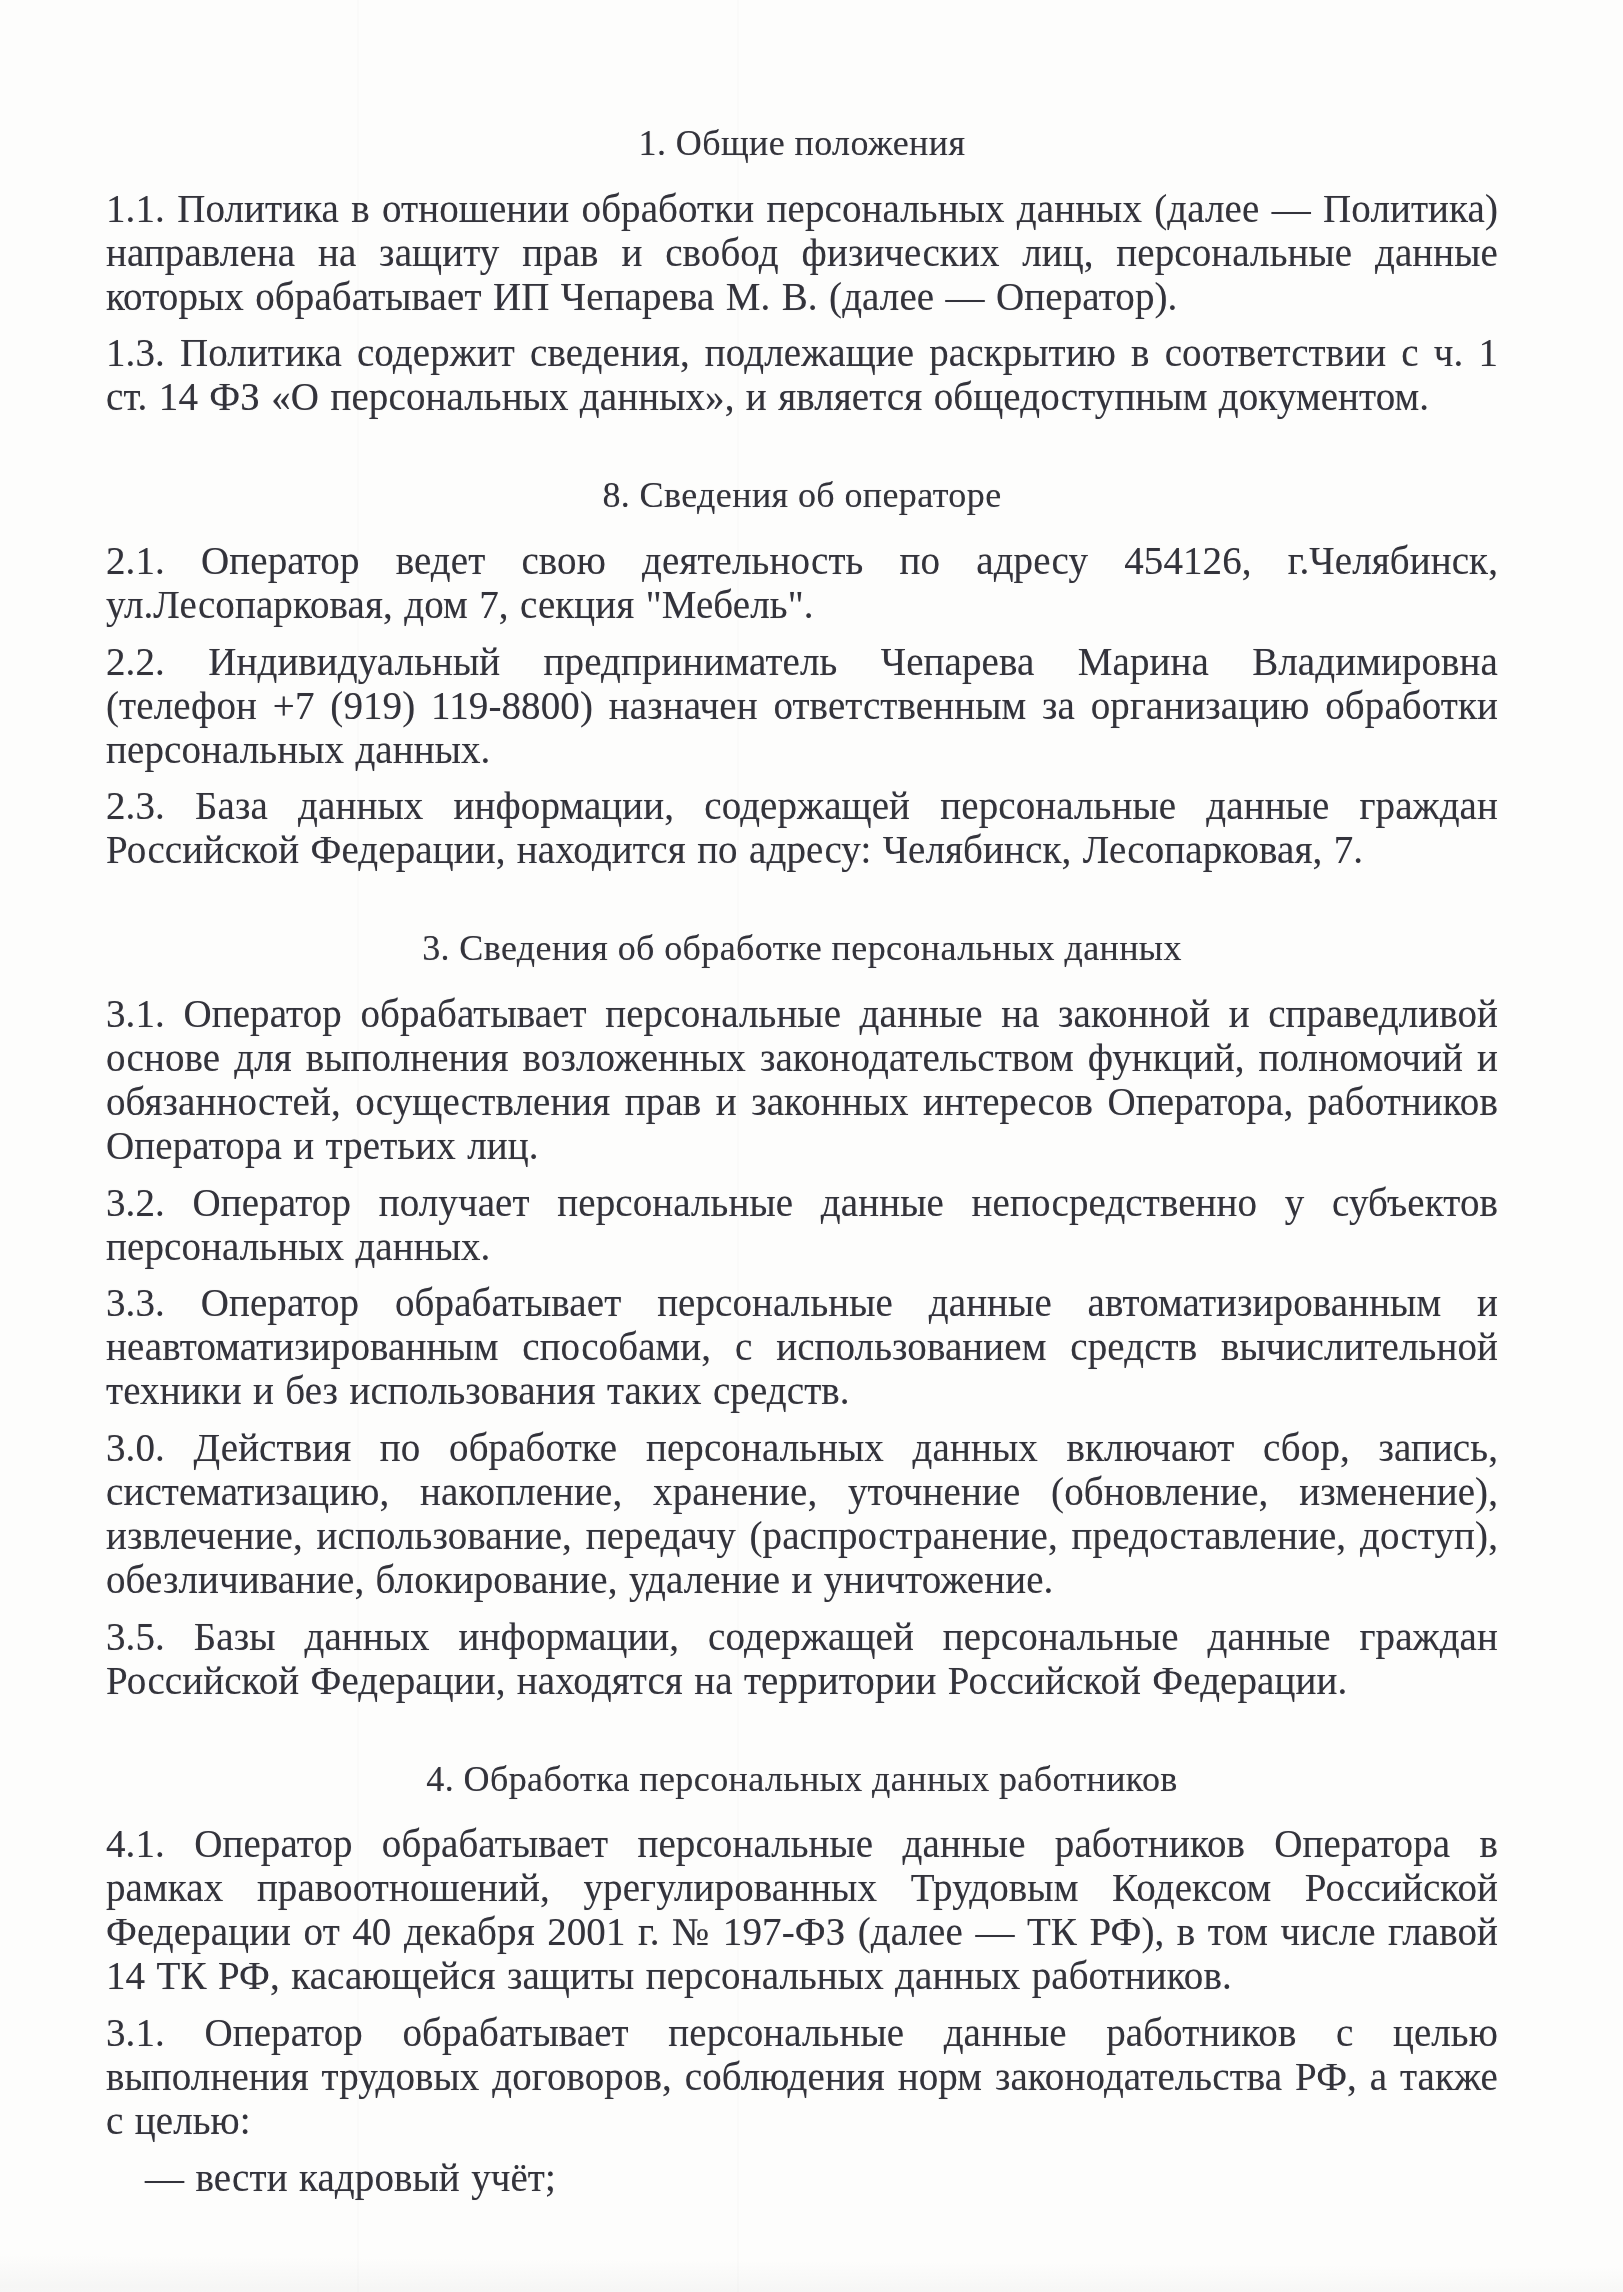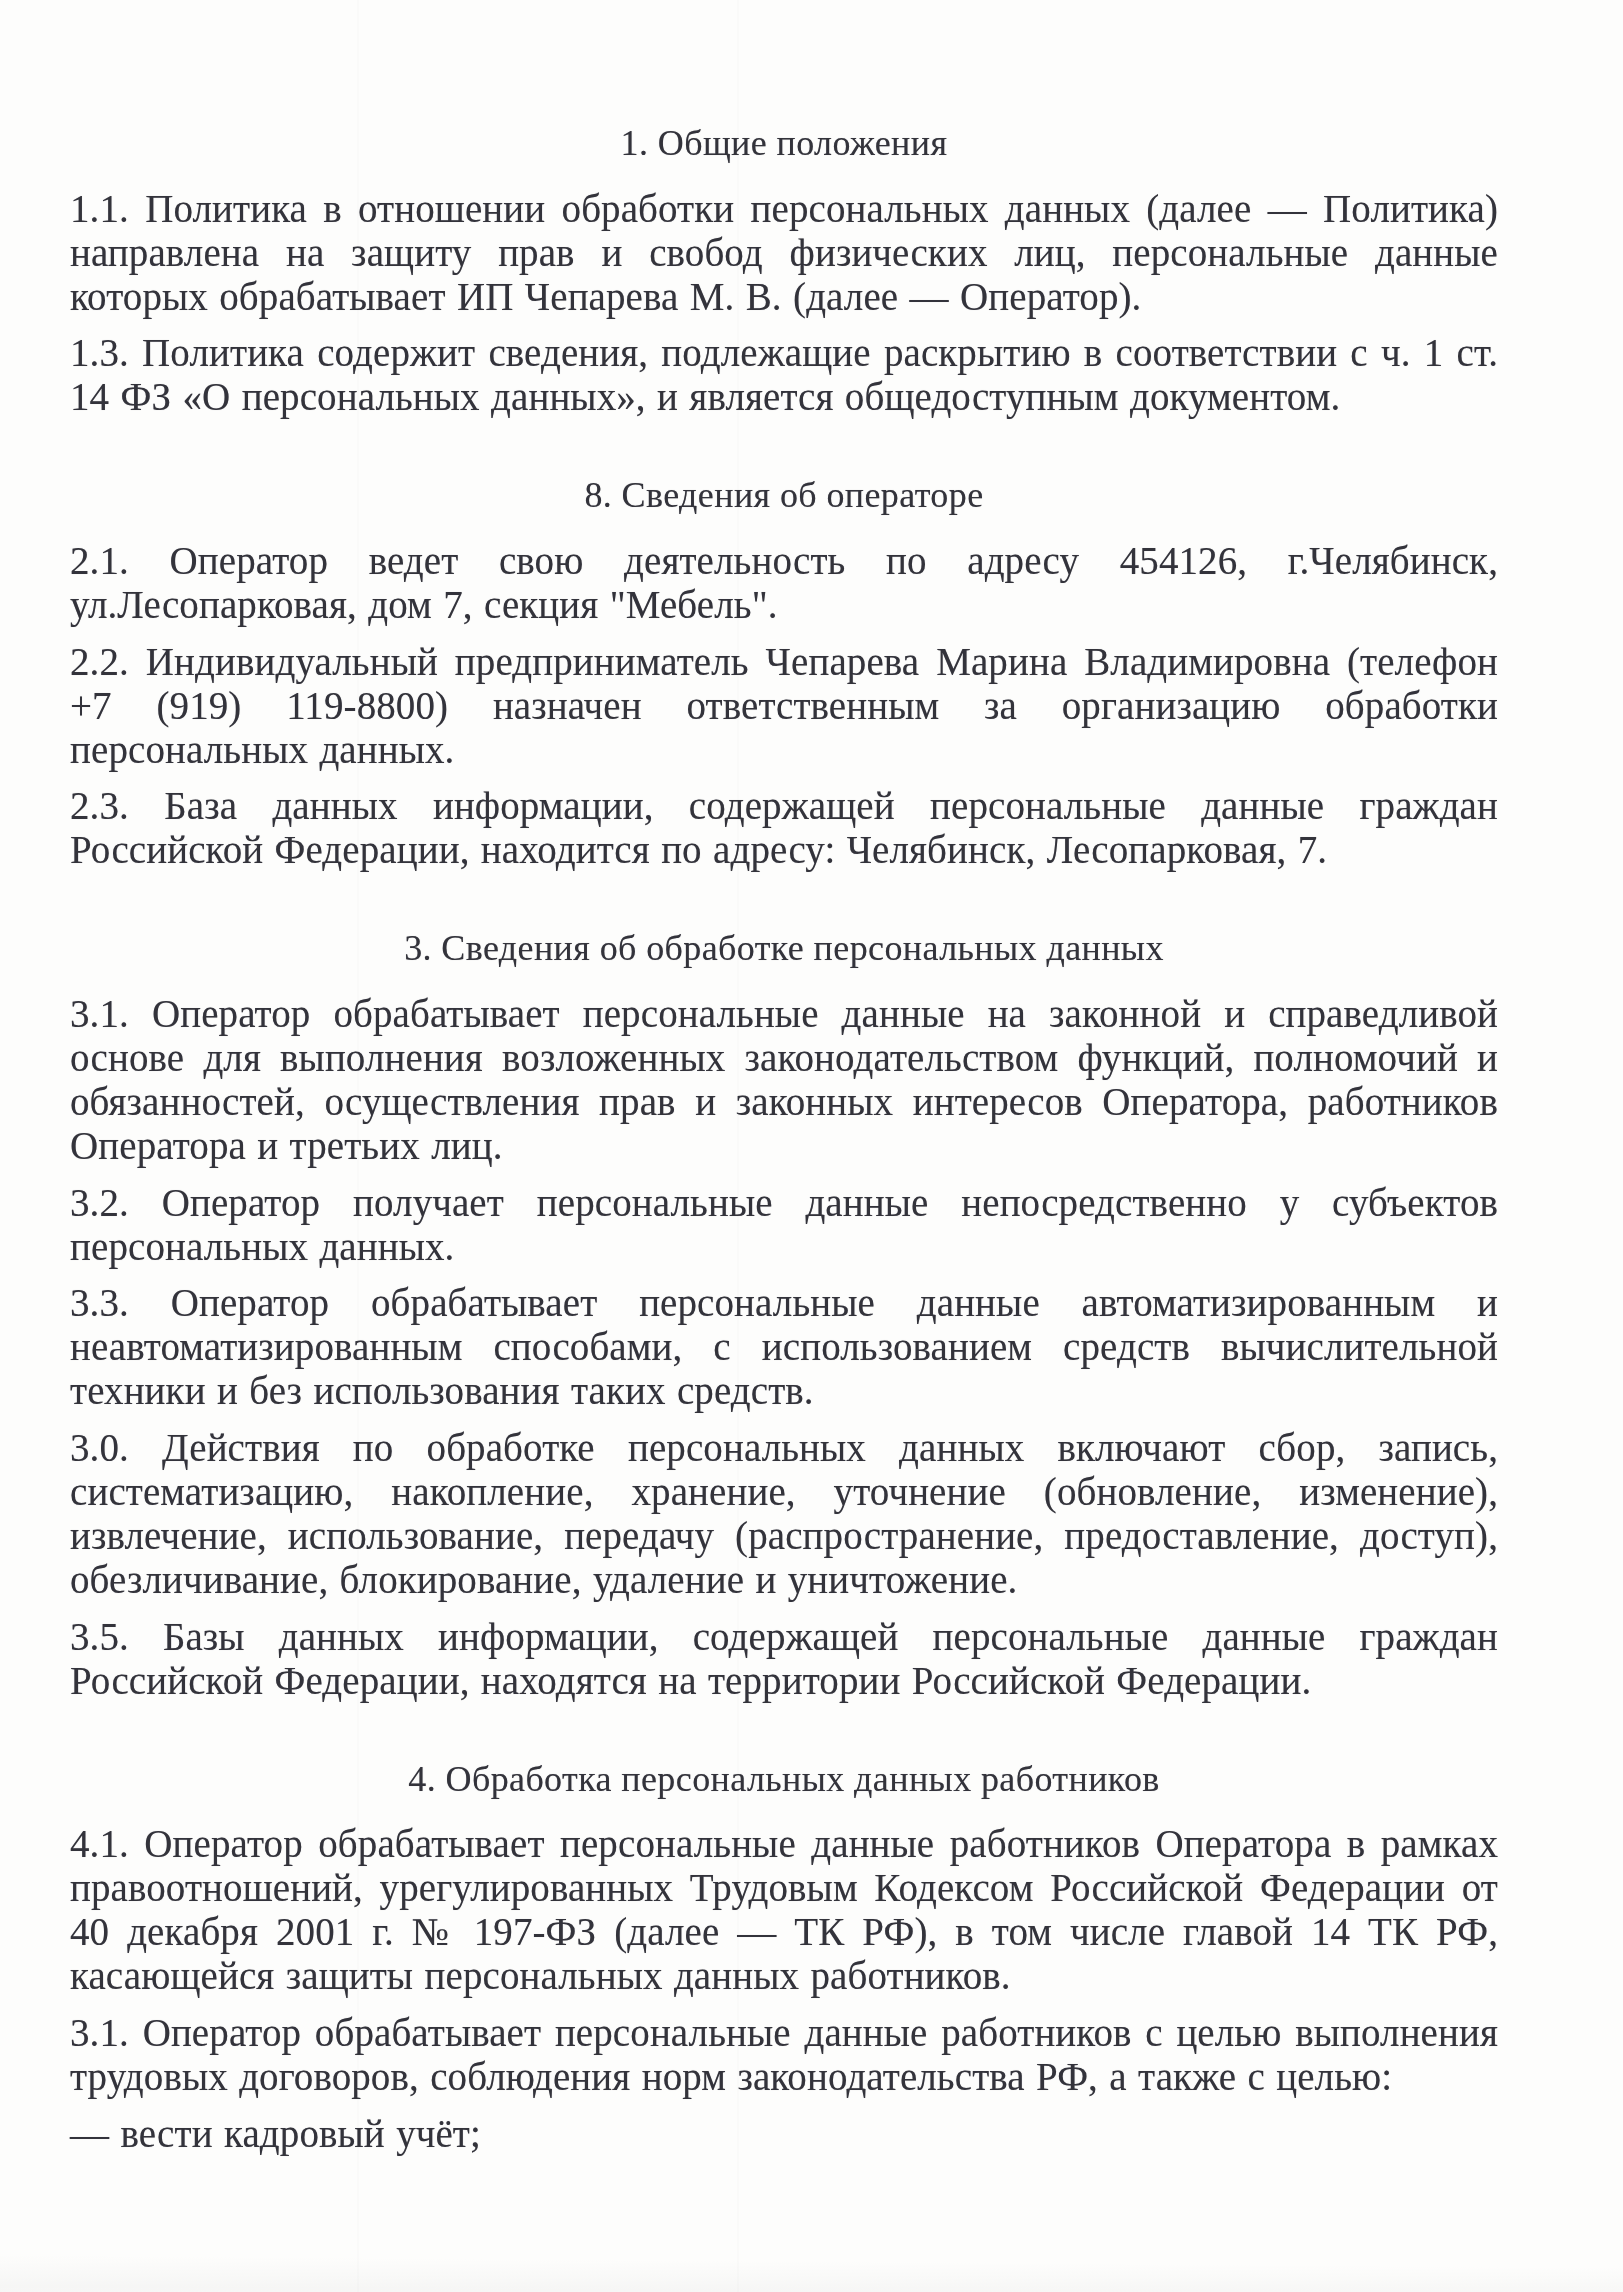--- a/index.html
+++ b/index.html
@@ -12,21 +12,21 @@
     width: 1623px;
     height: 2293px;
     overflow: hidden;
     background: #fdfdfc;
     font-family: "Liberation Serif", "DejaVu Serif", serif;
     color: #33333b;
   }
   .content {
     position: relative;
     z-index: 2;
-    padding: 63px 125px 0 70px;
+    padding: 63px 125px 0 106px;
   }
   .sec-title {
     font-size: 36px;
     font-weight: normal;
     text-align: center;
     letter-spacing: 0.4px;
     margin: 55px 0 21.6px 0;
     line-height: 43px;
     text-shadow: 0 0 0.7px rgba(51,51,59,0.45);
   }
@@ -37,20 +37,21 @@
     font-size: 39px;
     line-height: 44px;
     margin: 0 0 12.7px 0;
     text-align: justify;
     word-spacing: 1.5px;
     letter-spacing: 0.1px;
     text-shadow: 0 0 0.7px rgba(51,51,59,0.4);
   }
   .para.no-justify {
     text-align: left;
+    margin-left: 39px;
   }
   
   .scan-line {
     position: absolute;
     top: 0;
     width: 2px;
     height: 100%;
     background: rgba(120,120,125,0.025);
     z-index: 1;
   }

